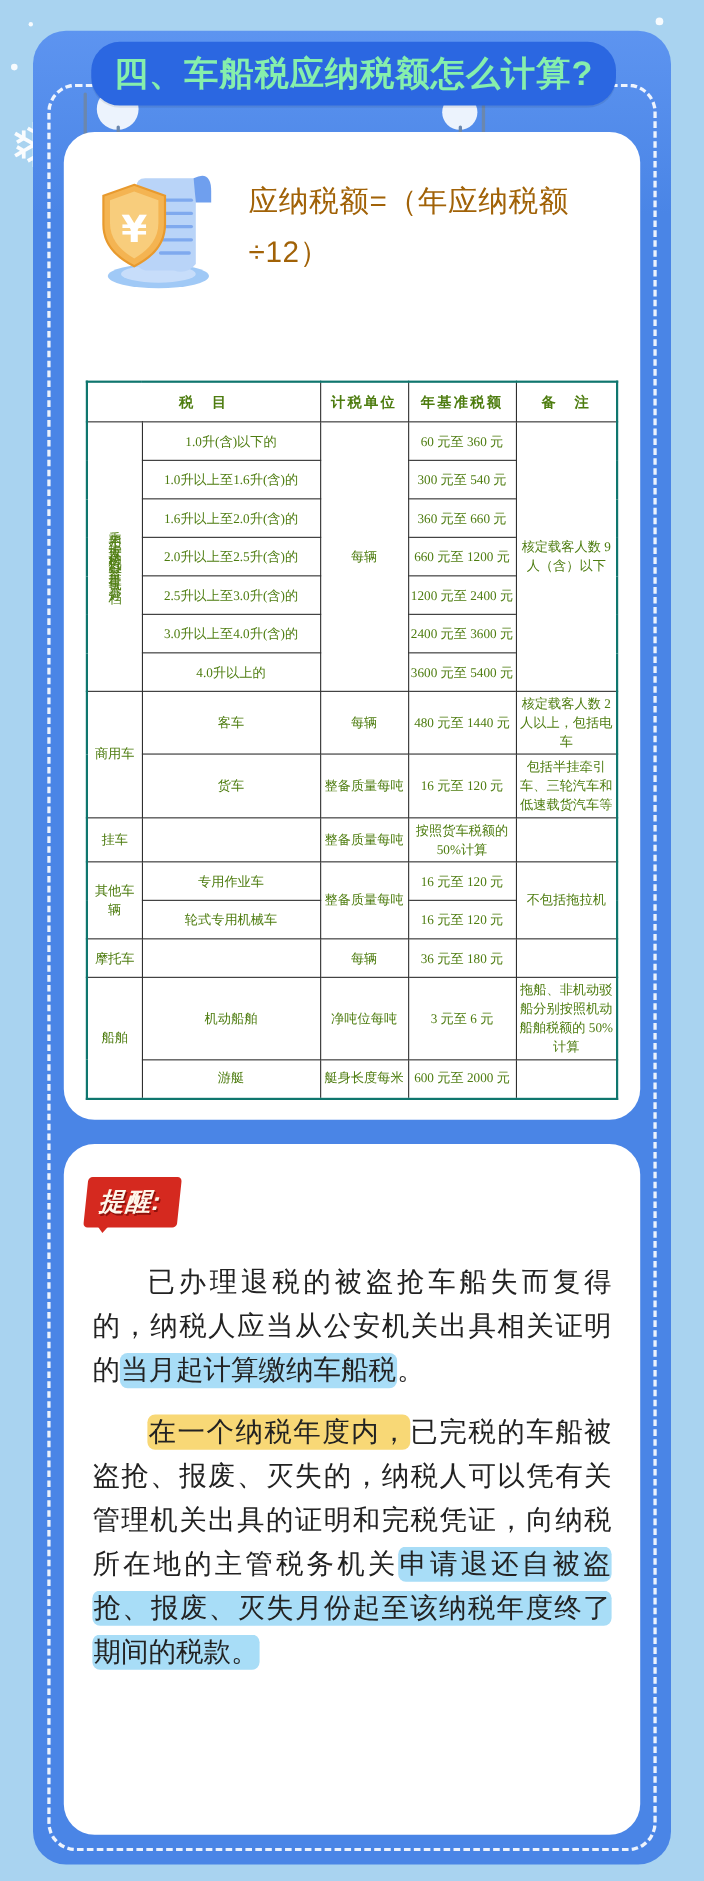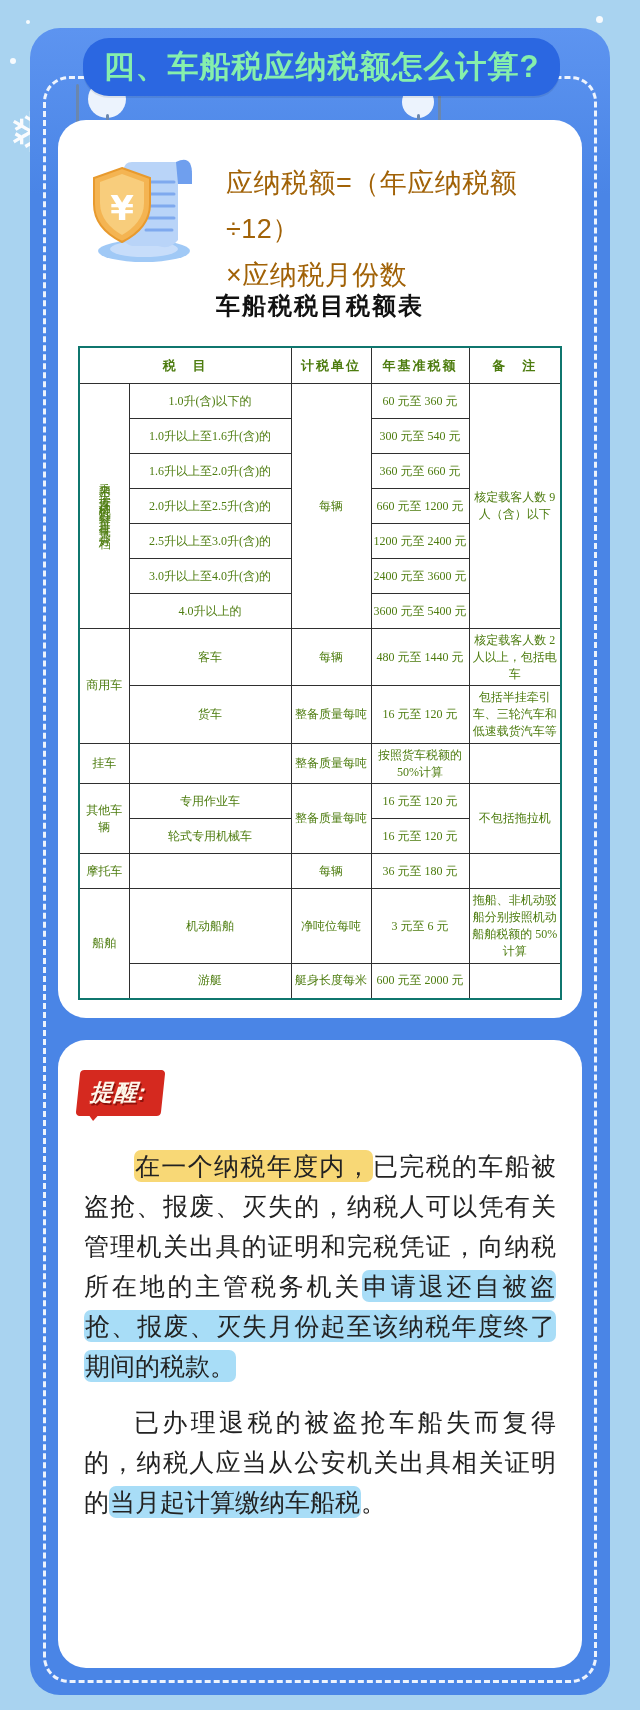--- a/index.html
+++ b/index.html
@@ -136,24 +136,22 @@
           <line x1="70" y1="82" x2="96" y2="82"></line>
         </g>
         <path d="M46,20 L74,30 V56 C74,74 62,86 46,94 C30,86 18,74 18,56 V30 Z" fill="#f4b452" stroke="#e89a2e" stroke-width="2"></path>
         <path d="M46,26 L68,34 V55 C68,70 58,80 46,87 C34,80 24,70 24,55 V34 Z" fill="#f8cd7c"></path>
         <text x="46" y="72" text-anchor="middle" font-size="34" font-weight="bold" fill="#ffffff" font-family="'DejaVu Sans',sans-serif">¥</text>
       </svg>
     </div>
 
     <div class="formula-text">
       <div>应纳税额=（年应纳税额÷12）</div>
-      <div>×应纳税月份数</div>
-    </div>
-
-    <div class="table-title">车船税税目税额表</div>
+    </div>
+
 
     <div class="table-wrap">
       <table class="tax-table">
         <colgroup>
           <col style="width:50px">
             <col style="width:162px">
             <col style="width:80px">
             <col style="width:98px">
             <col style="width:92px">
         </colgroup>
@@ -251,18 +249,18 @@
           </tbody>
       </table>
     </div>
   </div>
 
   <div class="card card2">
     <div class="badge">
       <span class="b">提醒:</span>
     </div>
     <div class="reminder-text">
+        <p><span>已办理退税的被盗抢车船失而复得的，纳税人应当从公安机关出具相关证明的</span><span class="hl-blue">当月起计算缴纳车船税</span><span>。</span></p>
         <p><span class="hl-yellow">在一个纳税年度内，</span><span>已完税的车船被盗抢、报废、灭失的，纳税人可以凭有关管理机关出具的证明和完税凭证，向纳税所在地的主管税务机关</span><span class="hl-blue">申请退还自被盗抢、报废、灭失月份起至该纳税年度终了期间的税款。</span></p>
-        <p><span>已办理退税的被盗抢车船失而复得的，纳税人应当从公安机关出具相关证明的</span><span class="hl-blue">当月起计算缴纳车船税</span><span>。</span></p>
       </div>
   </div>
 
 </div>
 
 </body></html>

